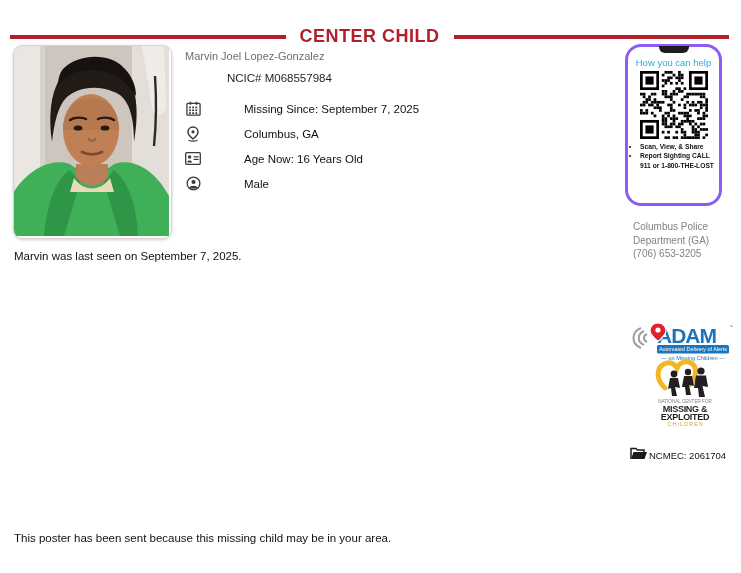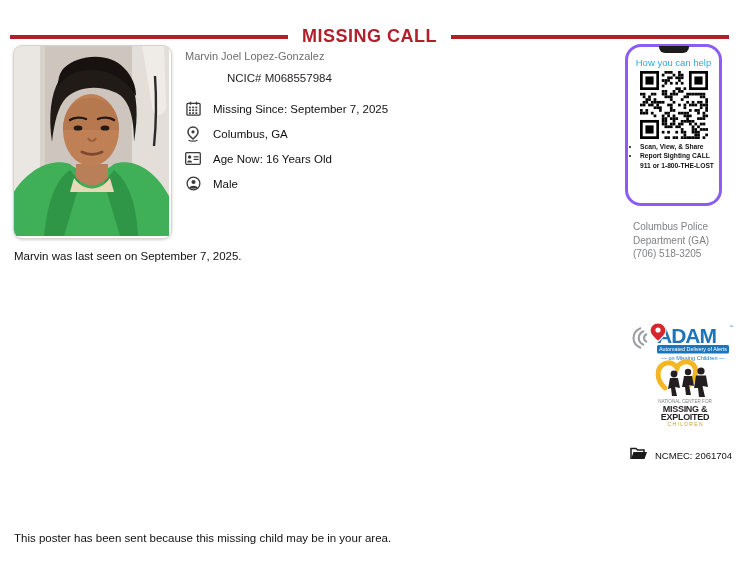--- a/index.html
+++ b/index.html
@@ -13,21 +13,21 @@
   
   .photo{position:absolute;left:13px;top:45px;width:157px;height:192px;border-radius:9px;overflow:hidden;
          border:1px solid #d8d4d0;box-shadow:0 1px 3px rgba(0,0,0,.18);}
   .photo svg{display:block;}
 
   
   .info{position:absolute;left:185px;top:50px;width:300px;}
   .name{font-size:11px;color:#6D6E71;}
   .ncic{margin-top:10px;font-size:11.5px;color:#231F20;padding-left:42px;}
   .rows{margin-top:12px;}
-  .row{display:flex;align-items:center;height:25px;}
+  .row{display:flex;align-items:center;height:25px;gap:31px;}
   .row .ic{width:16px;height:16px;margin-right:12px;flex:0 0 16px;display:flex;align-items:center;justify-content:center;}
   .row .tx{font-size:11.5px;color:#111;}
 
   
   .phone{position:absolute;left:625px;top:44px;width:97px;height:162px;box-sizing:border-box;
          border:3px solid #8b5cf6;border-radius:16px;background:#fff;}
   .notch{position:absolute;top:-1px;left:50%;transform:translateX(-50%);width:30px;height:7px;background:#1c1c1e;border-radius:0 0 6px 6px;}
   .phone-title{margin-top:10px;text-align:center;color:#29ABE2;font-size:9.5px;}
   .qr{display:block;margin:3px auto 0;}
   .bullets{margin:3px 0 0 0;padding:0 3px 0 12px;font-size:6.7px;font-weight:bold;color:#111;line-height:1.4;}
@@ -36,33 +36,33 @@
   
   .police{position:absolute;left:633px;top:220px;font-size:10px;color:#808285;line-height:13.5px;}
 
   .lastseen{position:absolute;left:14px;top:250px;font-size:11.5px;color:#111;}
 
   
   .adam{position:absolute;left:627px;top:320px;}
   
   .ncmec{position:absolute;left:644px;top:358px;}
   
-  .case{position:absolute;left:630px;top:446px;display:flex;align-items:center;gap:7px;}
+  .case{position:absolute;left:630px;top:446px;display:flex;align-items:center;gap:1px;}
   .case .tx{font-size:9.5px;color:#111;}
 
   .footer{position:absolute;left:14px;top:532px;font-size:11.5px;color:#111;}
 </style>
 </head>
 <body>
 
 <div class="poster">
 
   <div class="header">
     <div class="rule"></div>
-    <div class="title">MISSING CALL</div>
+    <div class="title">CENTER CHILD</div>
     <div class="rule"></div>
   </div>
 
   <div class="photo">
     <svg width="155" height="190" viewBox="0 0 155 190">
       <rect x="0" y="0" width="155" height="190" fill="#cdc5be"></rect>
       <rect x="0" y="0" width="30" height="190" fill="#eae6e1"></rect>
       <rect x="26" y="0" width="5" height="190" fill="#d8d2cb"></rect>
       <rect x="118" y="0" width="37" height="190" fill="#e3ded8"></rect>
       <path d="M128,0 L150,0 L152,60 C152,70 140,74 138,60 Z" fill="#efece8"></path>
@@ -356,21 +356,21 @@
       </svg>
     <ul class="bullets">
       <li>Scan, View, &amp; Share</li>
       <li>Report Sighting CALL 911 or 1-800-THE-LOST</li>
     </ul>
   </div>
 
   <div class="police">
     <div>Columbus Police</div>
     <div>Department (GA)</div>
-    <div>(706) 518-3205</div>
+    <div>(706) 653-3205</div>
   </div>
 
   <div class="lastseen">Marvin was last seen on September 7, 2025.</div>
 
   <div class="adam">
     <svg width="106" height="42" viewBox="0 0 106 42">
       <g stroke="#9b9da0" stroke-width="2" fill="none">
         <path d="M14,8 C4,12 4,24 14,28"></path>
         <path d="M17,11 C10,14 10,22 17,25"></path>
         <path d="M20,14 C16,15.5 16,20.5 20,22"></path>

